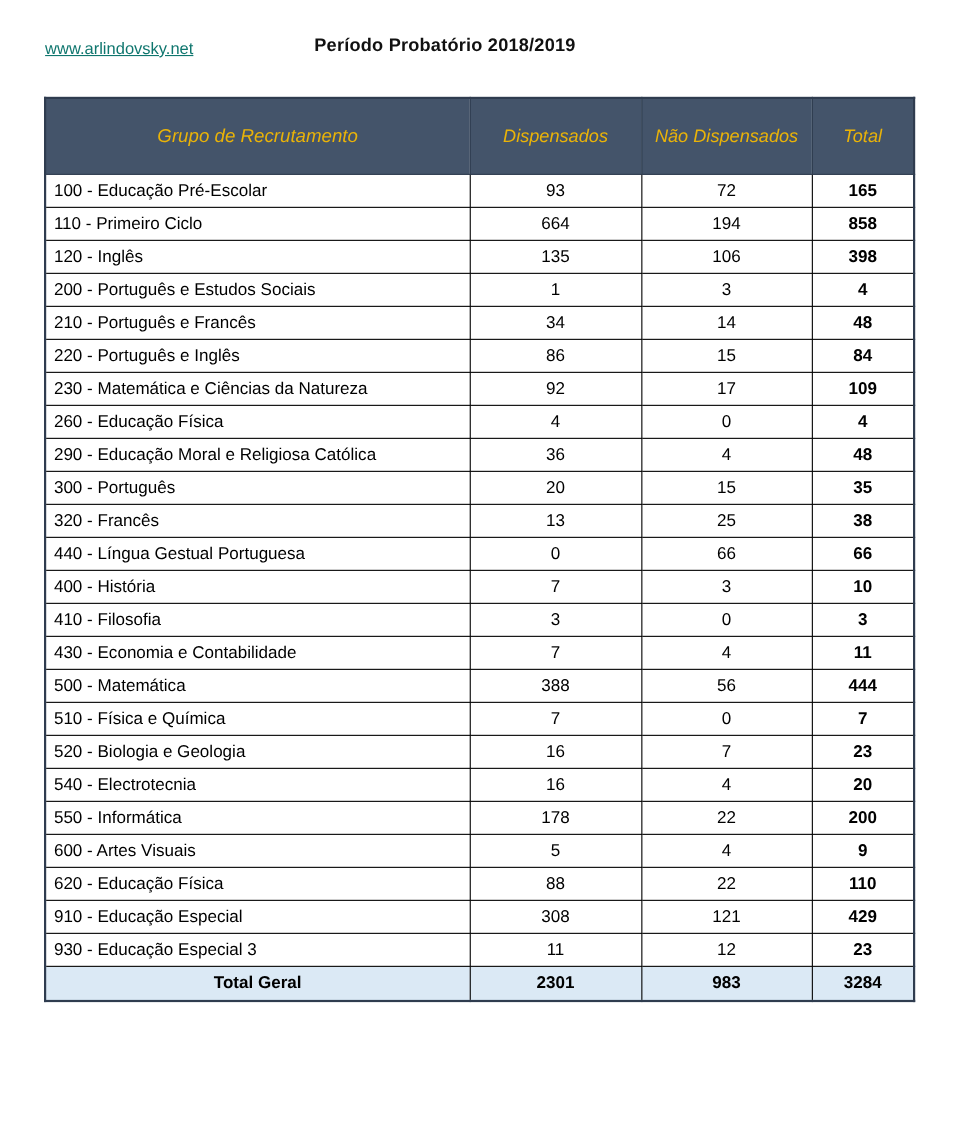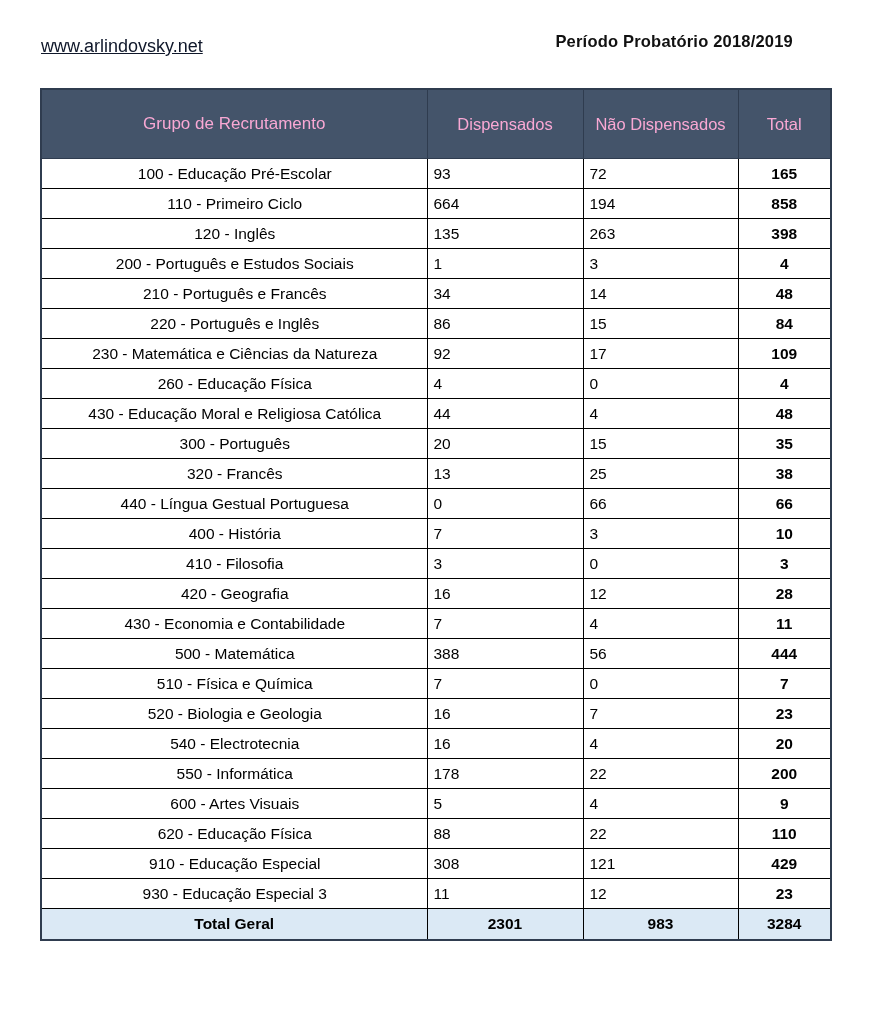--- a/index.html
+++ b/index.html
@@ -23,83 +23,85 @@
     position: relative;
   }
   .header {
     position: relative;
     height: 62px;
   }
   .site-link {
     position: absolute;
     left: 41px;
     top: 36px;
-    font-size: 18px;
-    color: #0f172a;
+    font-size: 15px;
+    color: #0f766e;
     text-decoration: underline;
     font-family: "Liberation Sans", sans-serif;
   }
   .doc-title {
     position: absolute;
     left: 0;
     right: 0;
     top: 32px;
-    text-align: right;
+    text-align: center;
     font-size: 16.5px;
     font-weight: bold;
     color: #111111;
     letter-spacing: 0.2px;
-    padding-right: 76px;
+    padding-right: 60px;
   }
   .table-wrap {
     position: absolute;
     left: 40px;
     top: 88px;
     width: 790px;
   }
   table.data {
     border-collapse: collapse;
     width: 790px;
     table-layout: fixed;
     border: 2px solid #2f3c4f;
   }
   table.data col.c0 { width: 386px; }
   table.data col.c1 { width: 156px; }
   table.data col.c2 { width: 155px; }
   table.data col.c3 { width: 93px; }
 
   thead th {
     background: #44546a;
-    color: #f9a8d4;
+    color: #eab308;
     font-weight: normal;
     font-size: 16.5px;
     border: 1px solid #2f3c4f;
     padding: 10px 4px;
     height: 48px;
     vertical-align: middle;
     line-height: 1.25;
+    font-style: italic;
   }
   thead th.th-group {
     text-align: center;
     font-size: 17px;
   }
   tbody td {
     border: 1px solid #000000;
     font-size: 15.5px;
     height: 29px;
     padding: 0 6px;
     vertical-align: middle;
     background: #ffffff;
     line-height: 1.1;
   }
   tbody td.label {
-    text-align: center;
+    text-align: left;
     padding-left: 7px;
   }
   tbody td.num {
+    text-align: center;
   }
   tbody td.total {
     text-align: center;
     font-weight: bold;
     margin-left: 12px;
   }
   tfoot td {
     border: 1px solid #000000;
     background: #dbe9f5;
     font-size: 15.5px;
@@ -150,21 +152,21 @@
           </tr>
           <tr>
             <td class="label">110 - Primeiro Ciclo</td>
             <td class="num">664</td>
             <td class="num">194</td>
             <td class="total">858</td>
           </tr>
           <tr>
             <td class="label">120 - Inglês</td>
             <td class="num">135</td>
-            <td class="num">263</td>
+            <td class="num">106</td>
             <td class="total">398</td>
           </tr>
           <tr>
             <td class="label">200 - Português e Estudos Sociais</td>
             <td class="num">1</td>
             <td class="num">3</td>
             <td class="total">4</td>
           </tr>
           <tr>
             <td class="label">210 - Português e Francês</td>
@@ -184,22 +186,22 @@
             <td class="num">17</td>
             <td class="total">109</td>
           </tr>
           <tr>
             <td class="label">260 - Educação Física</td>
             <td class="num">4</td>
             <td class="num">0</td>
             <td class="total">4</td>
           </tr>
           <tr>
-            <td class="label">430 - Educação Moral e Religiosa Católica</td>
-            <td class="num">44</td>
+            <td class="label">290 - Educação Moral e Religiosa Católica</td>
+            <td class="num">36</td>
             <td class="num">4</td>
             <td class="total">48</td>
           </tr>
           <tr>
             <td class="label">300 - Português</td>
             <td class="num">20</td>
             <td class="num">15</td>
             <td class="total">35</td>
           </tr>
           <tr>
@@ -218,26 +220,20 @@
             <td class="label">400 - História</td>
             <td class="num">7</td>
             <td class="num">3</td>
             <td class="total">10</td>
           </tr>
           <tr>
             <td class="label">410 - Filosofia</td>
             <td class="num">3</td>
             <td class="num">0</td>
             <td class="total">3</td>
-          </tr>
-          <tr>
-            <td class="label">420 - Geografia</td>
-            <td class="num">16</td>
-            <td class="num">12</td>
-            <td class="total">28</td>
           </tr>
           <tr>
             <td class="label">430 - Economia  e Contabilidade</td>
             <td class="num">7</td>
             <td class="num">4</td>
             <td class="total">11</td>
           </tr>
           <tr>
             <td class="label">500 - Matemática</td>
             <td class="num">388</td>

